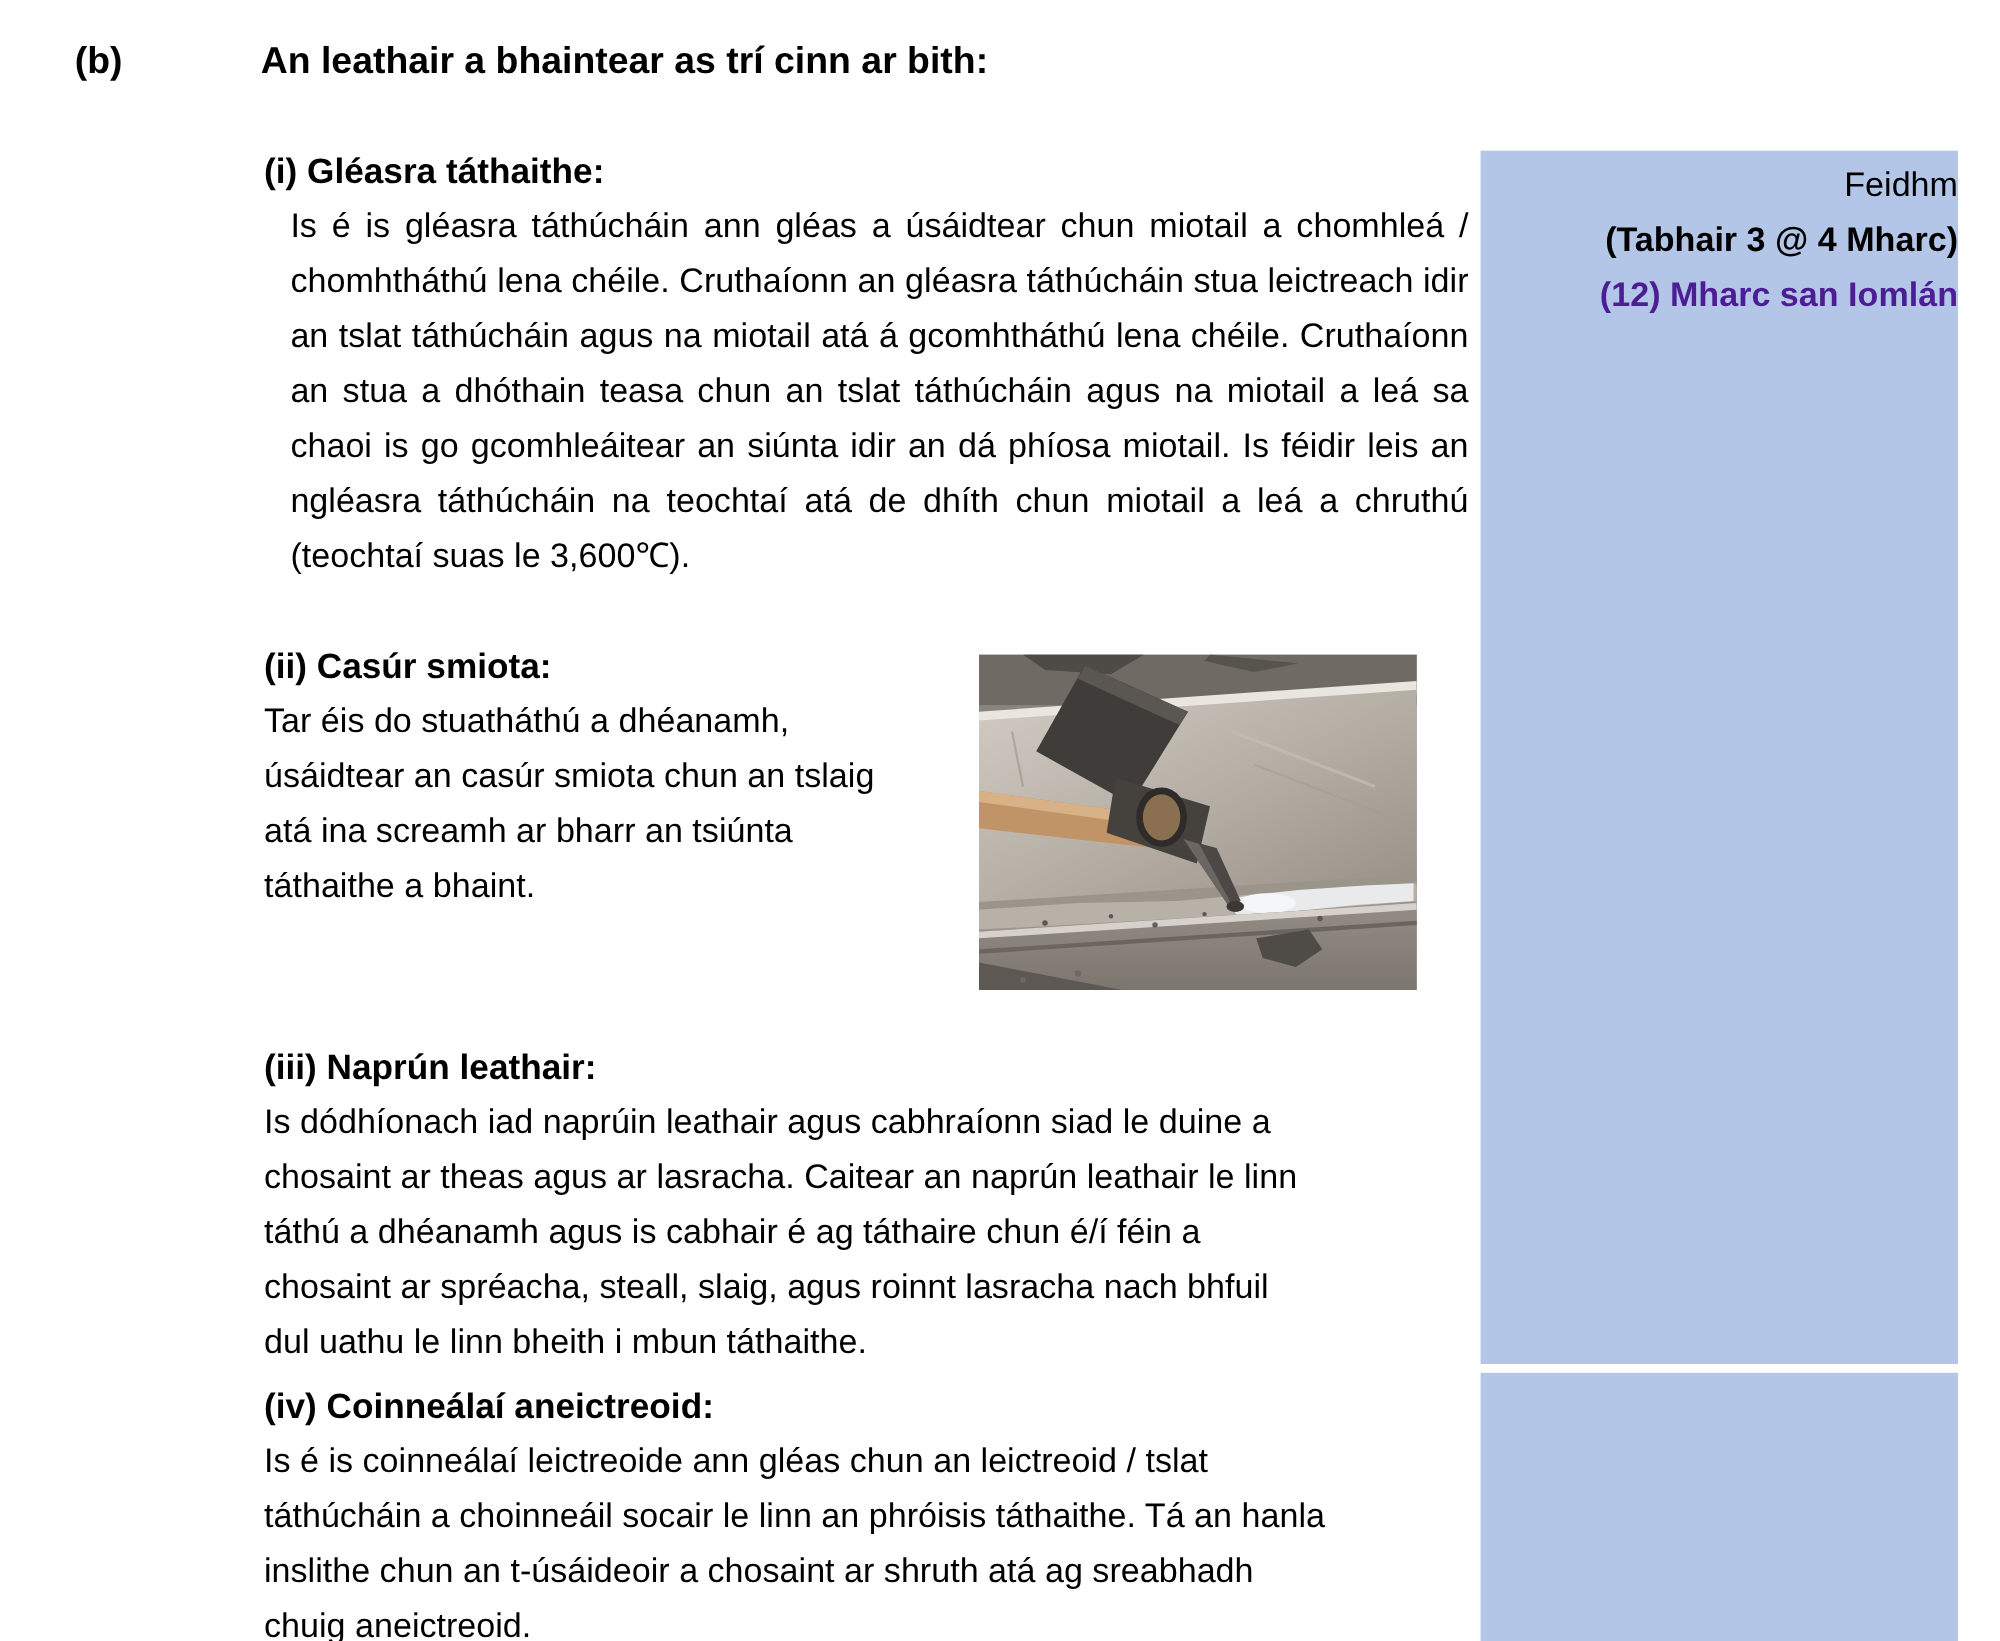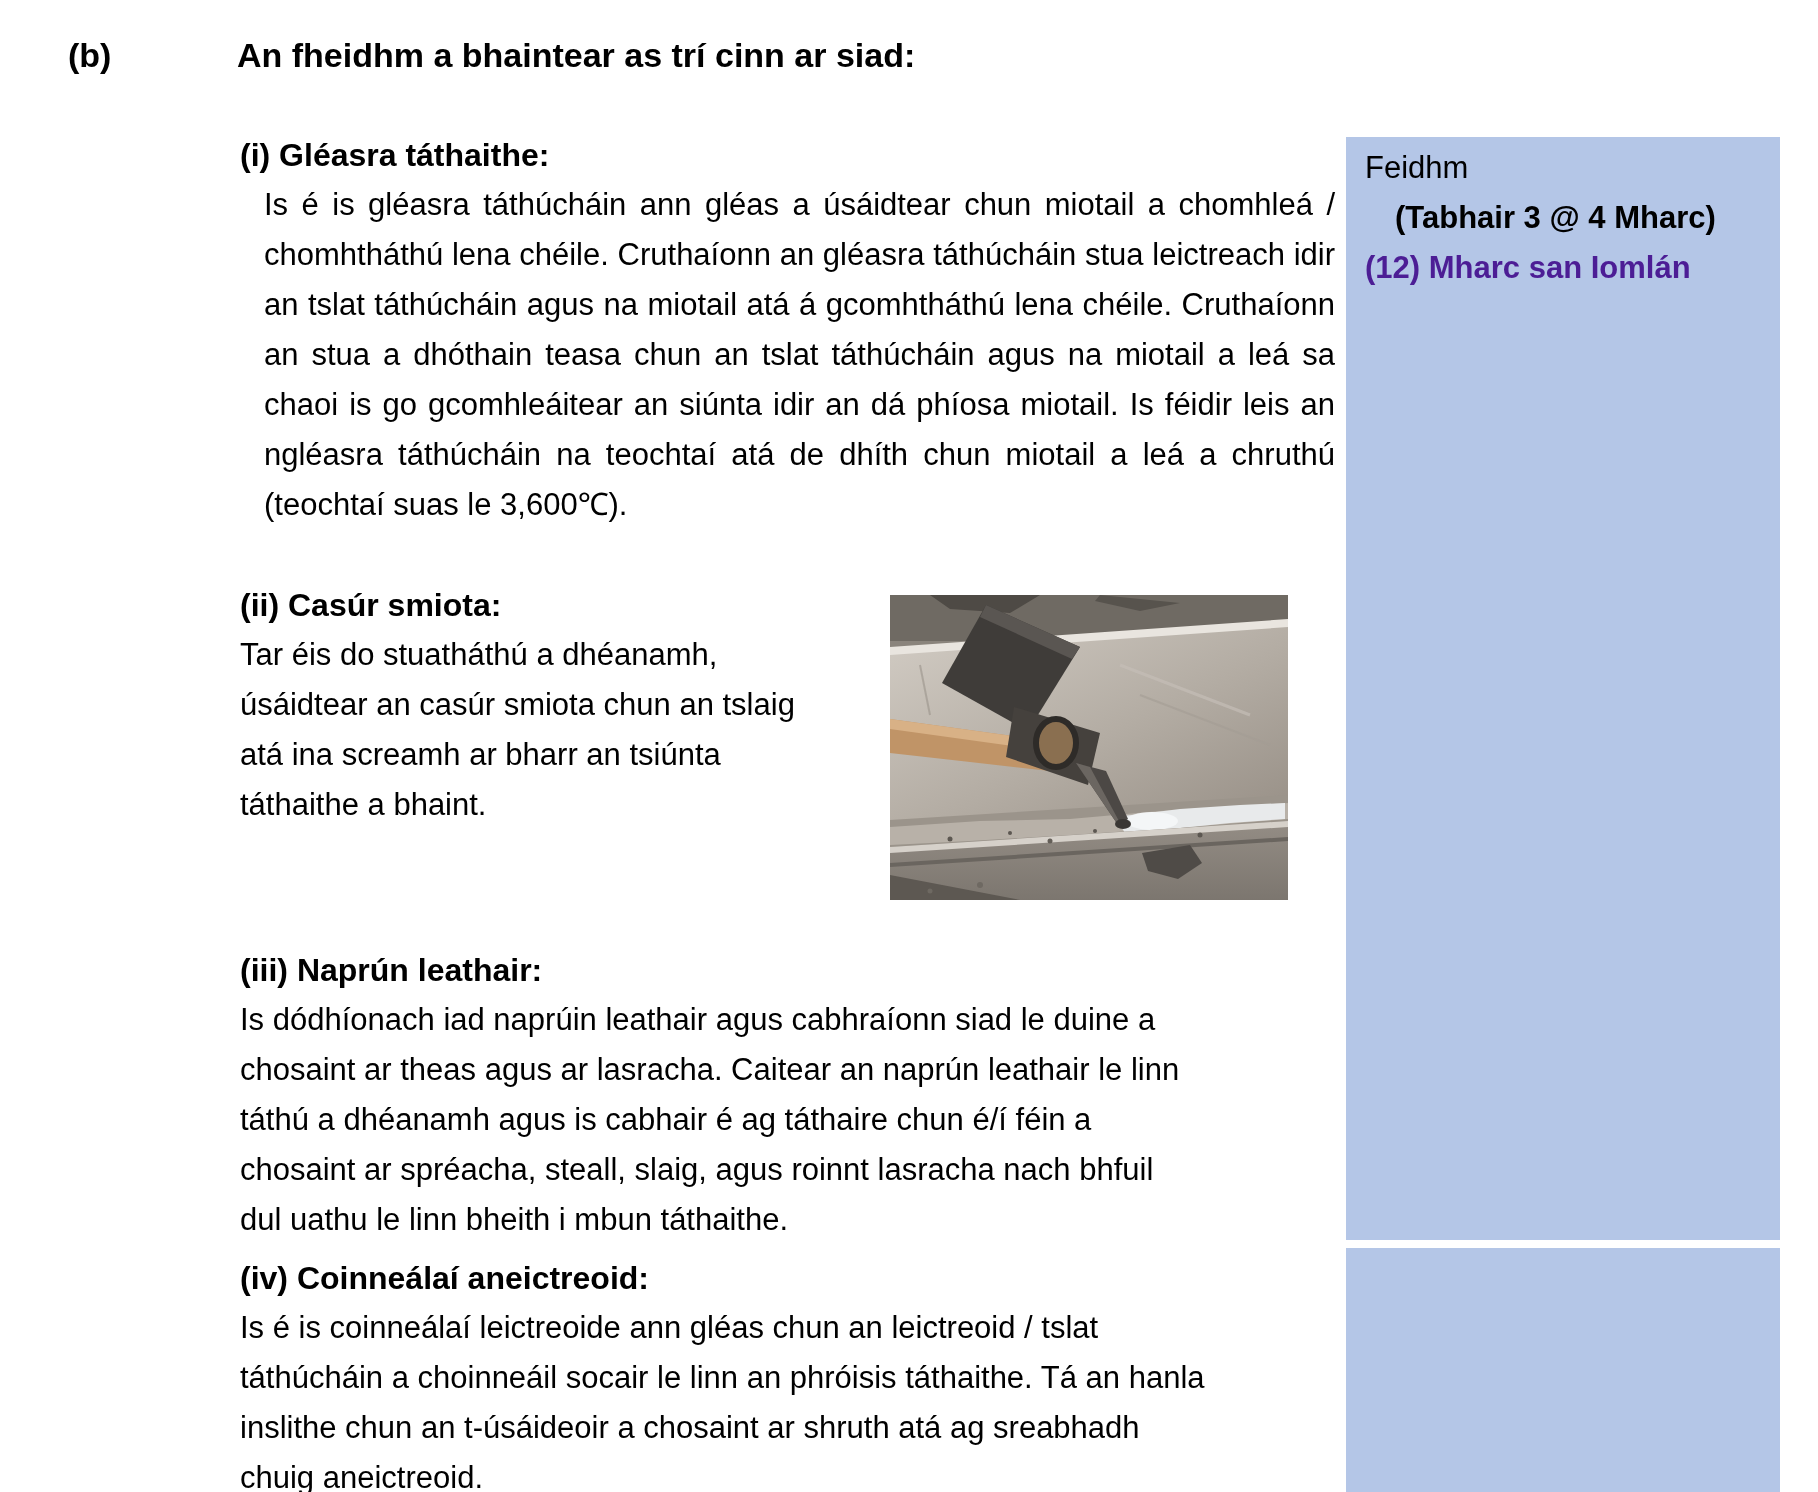--- a/index.html
+++ b/index.html
@@ -29,34 +29,35 @@
   .sec4{top:1253px;width:965px;}
   .photo{
     position:absolute;left:890px;top:595px;width:398px;height:305px;
   }
   .photo svg{display:block;width:398px;height:305px;}
   .sidebar-box{
     position:absolute;left:1346px;width:434px;
     background:#b4c6e7;
     box-sizing:border-box;
     padding:6px 0 0 19px;
+    text-align:right;
   }
   .box1{top:137px;height:1103px;}
   .box2{top:1248px;height:244px;}
   .sb-line{font-size:31px;line-height:50px;}
   .sb-line.bold{font-weight:bold;margin-left:30px;}
   .sb-line.red{font-weight:bold;color:#4c1d95;}
 </style>
 </head>
 <body>
 
 <div class="page">
 
   <div class="q-label">(b)</div>
-  <div class="q-title">An fheidhm a bhaintear as trí cinn ar siad:</div>
+  <div class="q-title">An leathair a bhaintear as trí cinn ar bith:</div>
 
   <section class="sec sec1">
     <div class="sec-heading">(i) Gléasra táthaithe:</div>
     <p> Is é is gléasra táthúcháin ann gléas a úsáidtear chun miotail a chomhleá / chomhtháthú lena chéile. Cruthaíonn an gléasra táthúcháin stua leictreach idir an tslat táthúcháin agus na miotail atá á gcomhtháthú lena chéile. Cruthaíonn an stua a dhóthain teasa chun an tslat táthúcháin agus na miotail a leá sa chaoi is go gcomhleáitear an siúnta idir an dá phíosa miotail. Is féidir leis an ngléasra táthúcháin na teochtaí atá de dhíth chun miotail a leá a chruthú (teochtaí suas le 3,600℃).</p>
   </section>
 
   <section class="sec sec2">
     <div class="sec-heading">(ii) Casúr smiota:</div>
     <p>Tar éis do stuatháthú a dhéanamh, úsáidtear an casúr smiota chun an tslaig atá ina screamh ar bharr an tsiúnta táthaithe a bhaint.</p>
   </section>

